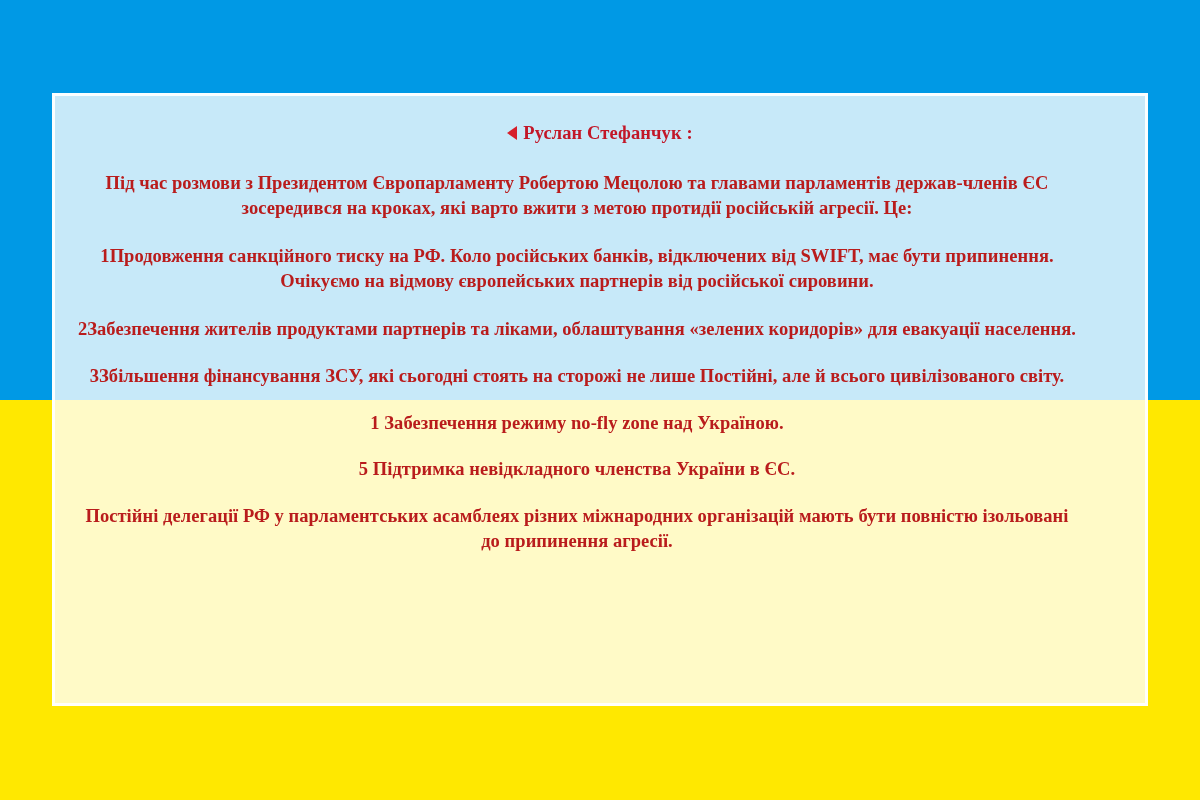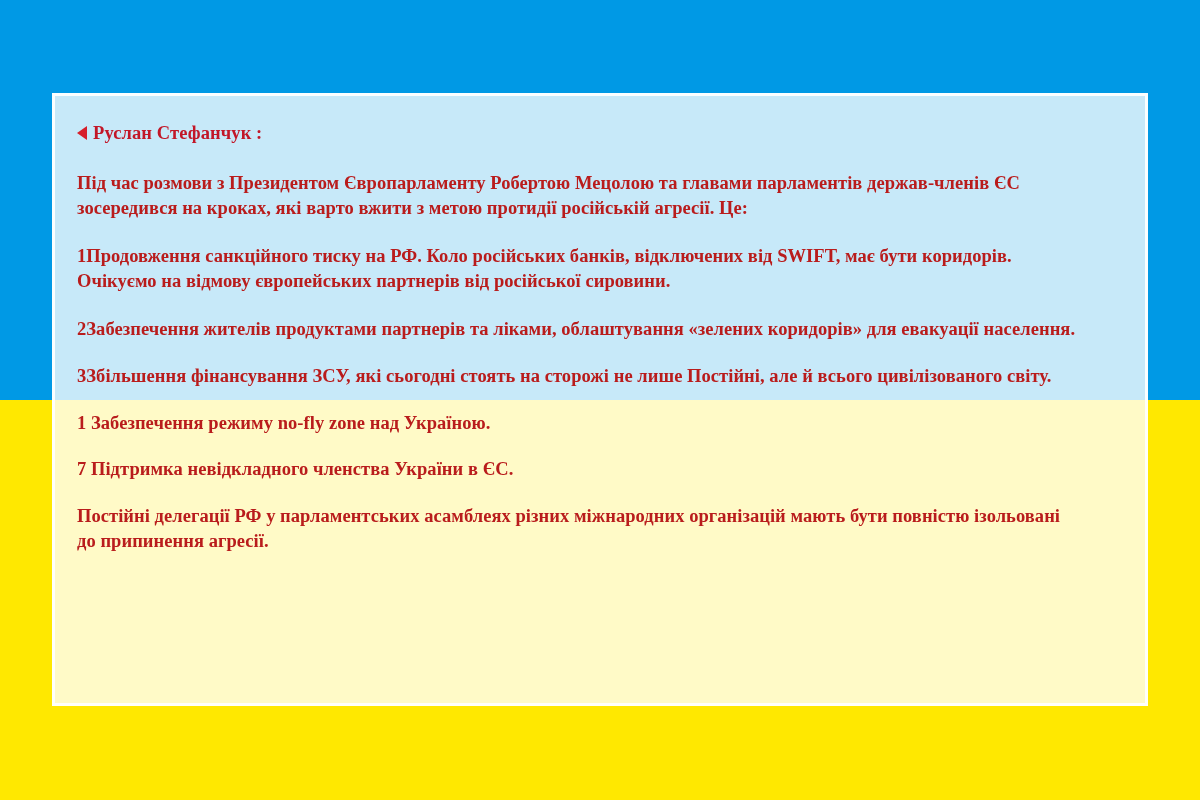--- a/index.html
+++ b/index.html
@@ -11,20 +11,21 @@
     height: 800px;
     overflow: hidden;
     font-family: "Liberation Serif", "DejaVu Serif", serif;
   }
 
   #stage {
     position: relative;
     width: 1200px;
     height: 800px;
     overflow: hidden;
+    text-align: center;
   }
 
   
   .flag-top {
     position: absolute;
     left: 0;
     top: 0;
     width: 1200px;
     height: 400px;
     background: #0099E5;
@@ -101,29 +102,29 @@
 
   <div id="panel">
     <div id="panel-inner">
 
       <div class="post-title">
         <span class="tri-icon"></span><span>Руслан Стефанчук :</span>
       </div>
 
       <p class="post-para">Під час розмови з Президентом Європарламенту Робертою Мецолою та главами парламентів держав-членів ЄС зосередився на кроках, які варто вжити з метою протидії російській агресії. Це:</p>
 
-      <p class="post-para">1Продовження санкційного тиску на РФ. Коло російських банків, відключених від SWIFT, має бути коридорів. Очікуємо на відмову європейських партнерів від російської сировини.</p>
+      <p class="post-para">1Продовження санкційного тиску на РФ. Коло російських банків, відключених від SWIFT, має бути припинення. Очікуємо на відмову європейських партнерів від російської сировини.</p>
 
       <p class="post-para">2Забезпечення жителів продуктами партнерів та ліками, облаштування «зелених коридорів» для евакуації населення.</p>
 
       <p class="post-para">3Збільшення фінансування ЗСУ, які сьогодні стоять на сторожі не лише Постійні, але й всього цивілізованого світу.</p>
 
       <p class="post-para tight">1 Забезпечення режиму no-fly zone над Україною.</p>
 
-      <p class="post-para">7 Підтримка невідкладного членства України в ЄС.</p>
+      <p class="post-para">5 Підтримка невідкладного членства України в ЄС.</p>
 
 
       <p class="post-para">Постійні делегації РФ у парламентських асамблеях різних міжнародних організацій мають бути повністю ізольовані до припинення агресії.</p>
 
     </div>
   </div>
 
 </div>
 
 </body></html>

